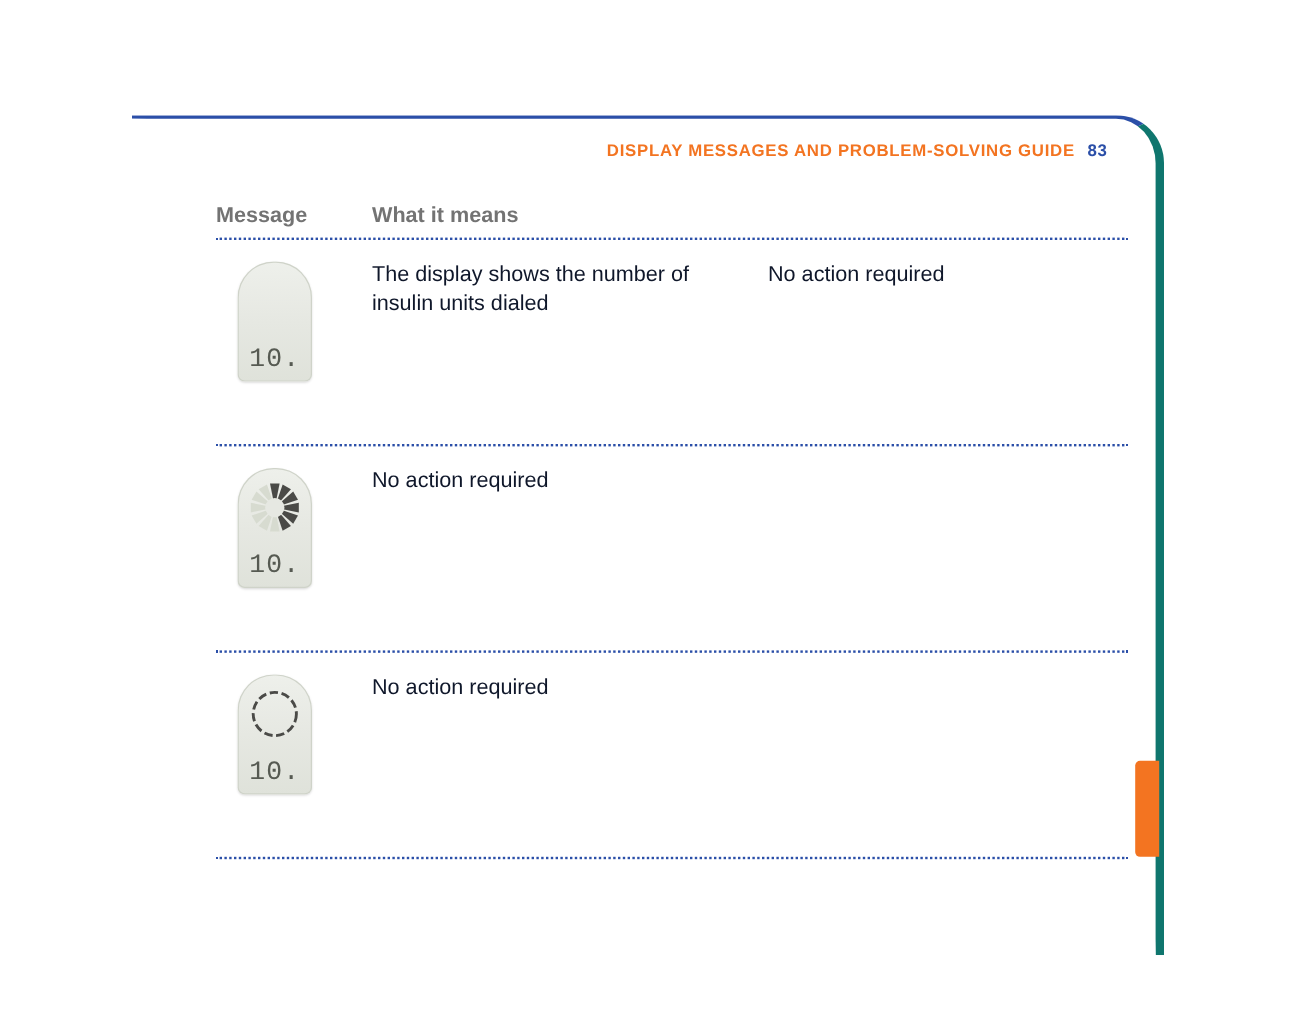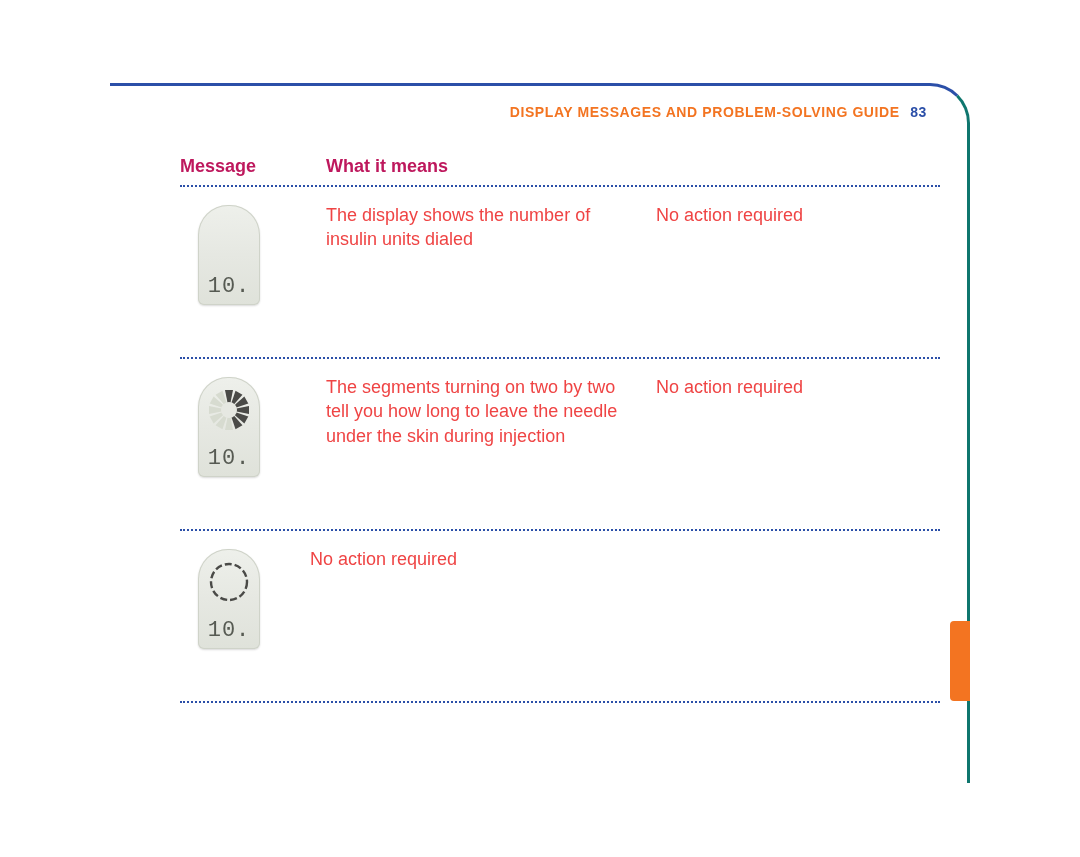--- a/index.html
+++ b/index.html
@@ -1,24 +1,24 @@
 <!DOCTYPE html>
 <html><head>
 <meta charset="utf-8">
 <style>
   * { box-sizing: border-box; margin: 0; padding: 0; }
   html, body { width: 1080px; height: 857px; background: #ffffff; font-family: "Segoe UI", "Helvetica Neue", Arial, sans-serif; }
   .page {
     position: absolute;
     left: 110px;
-    top: 83px;
+    top: 96px;
     width: 860px;
     height: 700px;
     border-top: 3px solid #2b4fa8;
-    border-right: 3px solid #0f766e;
+    border-right: 7px solid #0f766e;
     border-top-right-radius: 40px;
   }
   .running-head {
     position: absolute;
     top: 18px;
     right: 40px;
     font-size: 14px;
     letter-spacing: 0.6px;
     color: #f37421;
     font-weight: 700;
@@ -46,24 +46,24 @@
   }
   .row { display: flex; align-items: flex-start; }
   .dots {
     border: none;
     border-top: 2px dotted #2b4fa8;
     margin: 8px 0 12px 0;
     width: 100%;
     height: 0;
   }
   .col-msg   { width: 130px; flex: 0 0 130px; }
-  .col-mean  { width: 330px; flex: 0 0 330px; padding-right: 18px; margin-left: 16px; }
+  .col-mean  { width: 330px; flex: 0 0 330px; padding-right: 18px; }
   .col-act   { flex: 1 1 auto; }
-  .hdr { color: #be185d; font-weight: 700; font-size: 18px; }
-  .body-text { color: #ef4444; font-size: 18px; line-height: 1.35; }
+  .hdr { color: #737373; font-weight: 700; font-size: 18px; }
+  .body-text { color: #0f172a; font-size: 18px; line-height: 1.35; }
   .data-row { min-height: 150px; padding-top: 4px; }
 
   
   .device {
     position: relative;
     width: 62px;
     height: 100px;
     margin-left: 18px;
     margin-top: 2px;
   }
@@ -147,21 +147,20 @@
                   <polygon class="seg-off" points="0,0  -4,-20  4,-20" transform="rotate(300)"></polygon>
                   <polygon class="seg-off" points="0,0  -4,-20  4,-20" transform="rotate(330)"></polygon>
                 </g>
                 <circle r="8" fill="#e6e8e2"></circle>
               </g>
             </svg>
           </div>
           <div class="digits">10.</div>
         </div>
       </div>
-      <div class="col-mean body-text">The segments turning on two by two tell you how long to leave the needle under the skin during injection</div>
       <div class="col-act body-text">No action required</div>
     </div>
     <hr class="dots">
 
     <div class="row data-row">
       <div class="col-msg">
         <div class="device">
           <div class="shell"></div>
           <div class="circle-zone">
             <svg viewBox="0 0 46 46" width="46" height="46">

